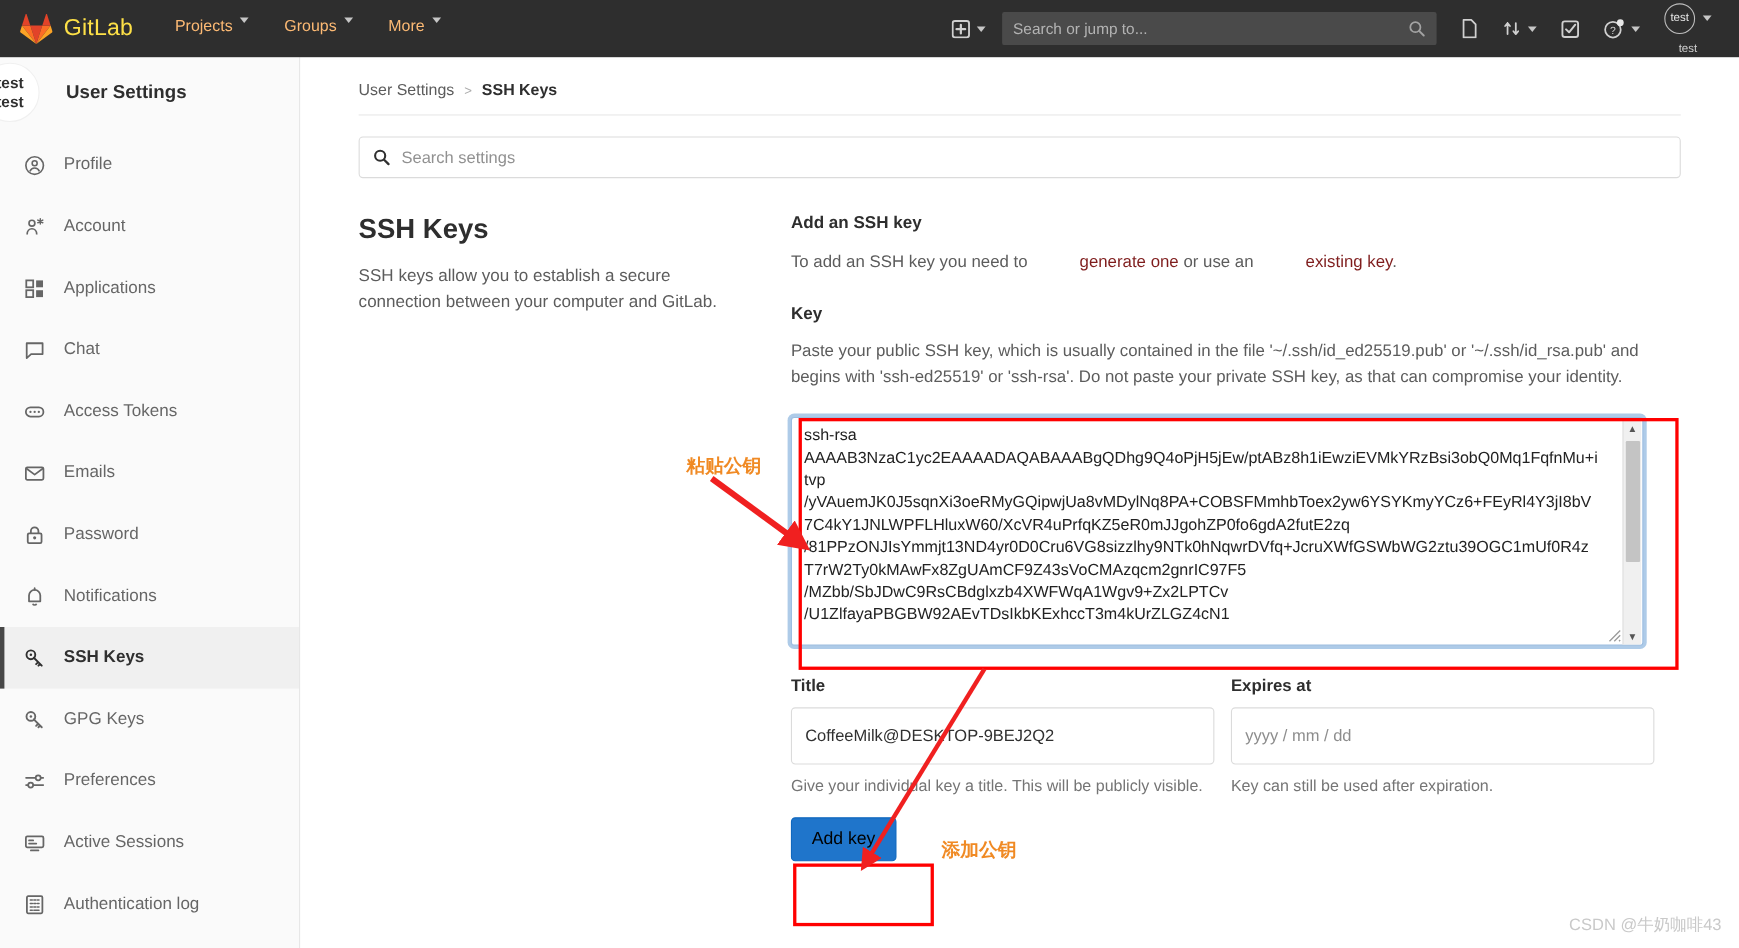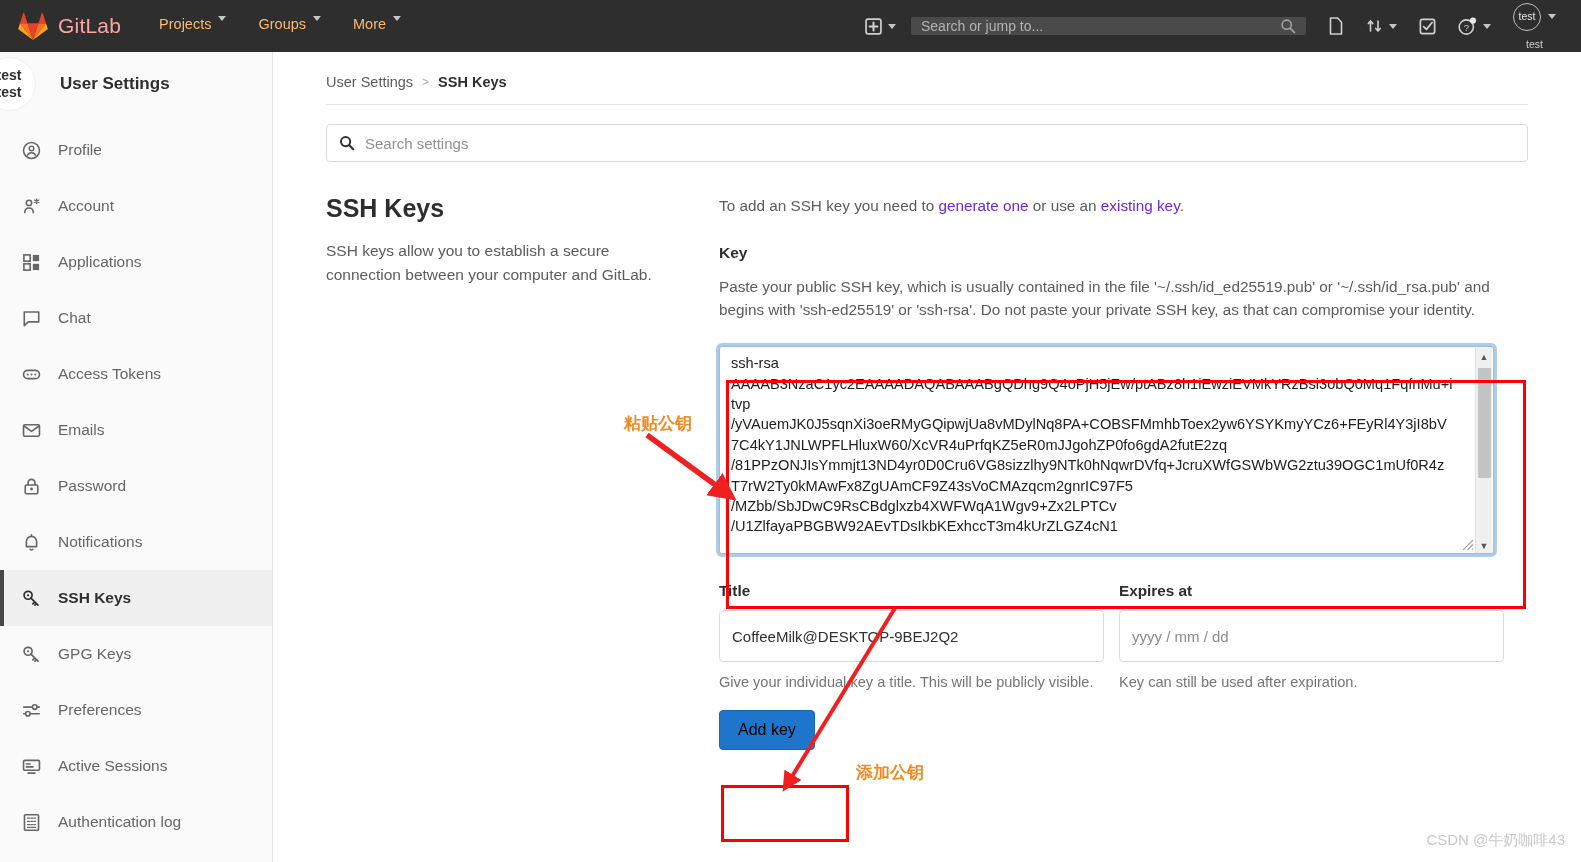--- a/index.html
+++ b/index.html
@@ -17,21 +17,21 @@
     display: flex; align-items: center;
     z-index: 40;
   }
   .nav-logo-wrap {
     display: flex; align-items: center;
     padding-left: 18px; padding-right: 22px;
     height: 52px;
   }
   .gl-logo { width: 30px; height: 28px; margin-right: 10px; }
   .gl-brand {
-    color: #fca5a5; font-size: 21px; font-weight: 400; letter-spacing: .2px;
+    color: #fde047; font-size: 21px; font-weight: 400; letter-spacing: .2px;
   }
   .nav-menu { display: flex; align-items: center; height: 52px; }
   .nav-item {
     color: #fdba74; font-size: 14.5px;
     padding: 16px 16px; height: 52px;
     display: flex; align-items: flex-start; gap: 7px;
     cursor: pointer;
   }
   .caret {
     width: 0; height: 0;
@@ -44,21 +44,21 @@
 
   .nav-right { display: flex; align-items: center; height: 52px; padding-right: 14px; }
   .nav-icon-btn {
     height: 52px; display: flex; align-items: center; gap: 6px;
     padding: 0 11px; cursor: pointer; color: #d0d0d0;
   }
   .nav-icon-btn svg { display: block; }
 
   
   #navsearch {
-    width: 395px; height: 18px;
+    width: 395px; height: 30px;
     background: #4a4a4a; border-radius: 2px;
     display: flex; align-items: center;
     padding: 0 10px; margin: 0 10px 0 4px;
     cursor: text;
   }
   #navsearch .ph {
     flex: 1; color: #b3b3b3; font-size: 14px;
   }
   #navsearch .mag { opacity: .75; }
 
@@ -149,21 +149,21 @@
   #left-col p {
     font-size: 15.5px; color: #5c5c5c; line-height: 1.58;
   }
   #right-col { flex: 1; position: relative; }
   #right-col h3 {
     font-size: 15.5px; font-weight: 700; color: #2e2e2e; margin-bottom: 15px;
   }
   .rc-p {
     font-size: 15.3px; color: #5c5c5c; line-height: 1.55;
   }
-  .rc-p a { color: #6d28d9; text-decoration: none; }
+  .rc-p a { color: #7f1d1d; text-decoration: none; margin-left: 43px; }
   .lbl-key { font-size: 15.5px; font-weight: 700; color: #2e2e2e; margin: 26px 0 13px; }
 
   
   #key-area-wrap {
     margin-top: 24px; position: relative;
     width: 775px; height: 208px;
   }
   #key-area {
     width: 775px; height: 208px;
     border: 1px solid #9dbde0;
@@ -476,20 +476,21 @@
   </div>
 
   <div id="cols">
 
     <div id="left-col">
       <h2>SSH Keys</h2>
       <p>SSH keys allow you to establish a secure connection between your computer and GitLab.</p>
     </div>
 
     <div id="right-col">
+      <h3>Add an SSH key</h3>
 
       <p class="rc-p">
         <span>To add an SSH key you need to </span><a href="#">generate one</a><span> or use an </span><a href="#">existing key</a><span>.</span>
       </p>
 
       <div class="lbl-key">Key</div>
 
       <p class="rc-p">Paste your public SSH key, which is usually contained in the file '~/.ssh/id_ed25519.pub' or '~/.ssh/id_rsa.pub' and begins with 'ssh-ed25519' or 'ssh-rsa'. Do not paste your private SSH key, as that can compromise your identity.</p>
 
       <div id="key-area-wrap">

